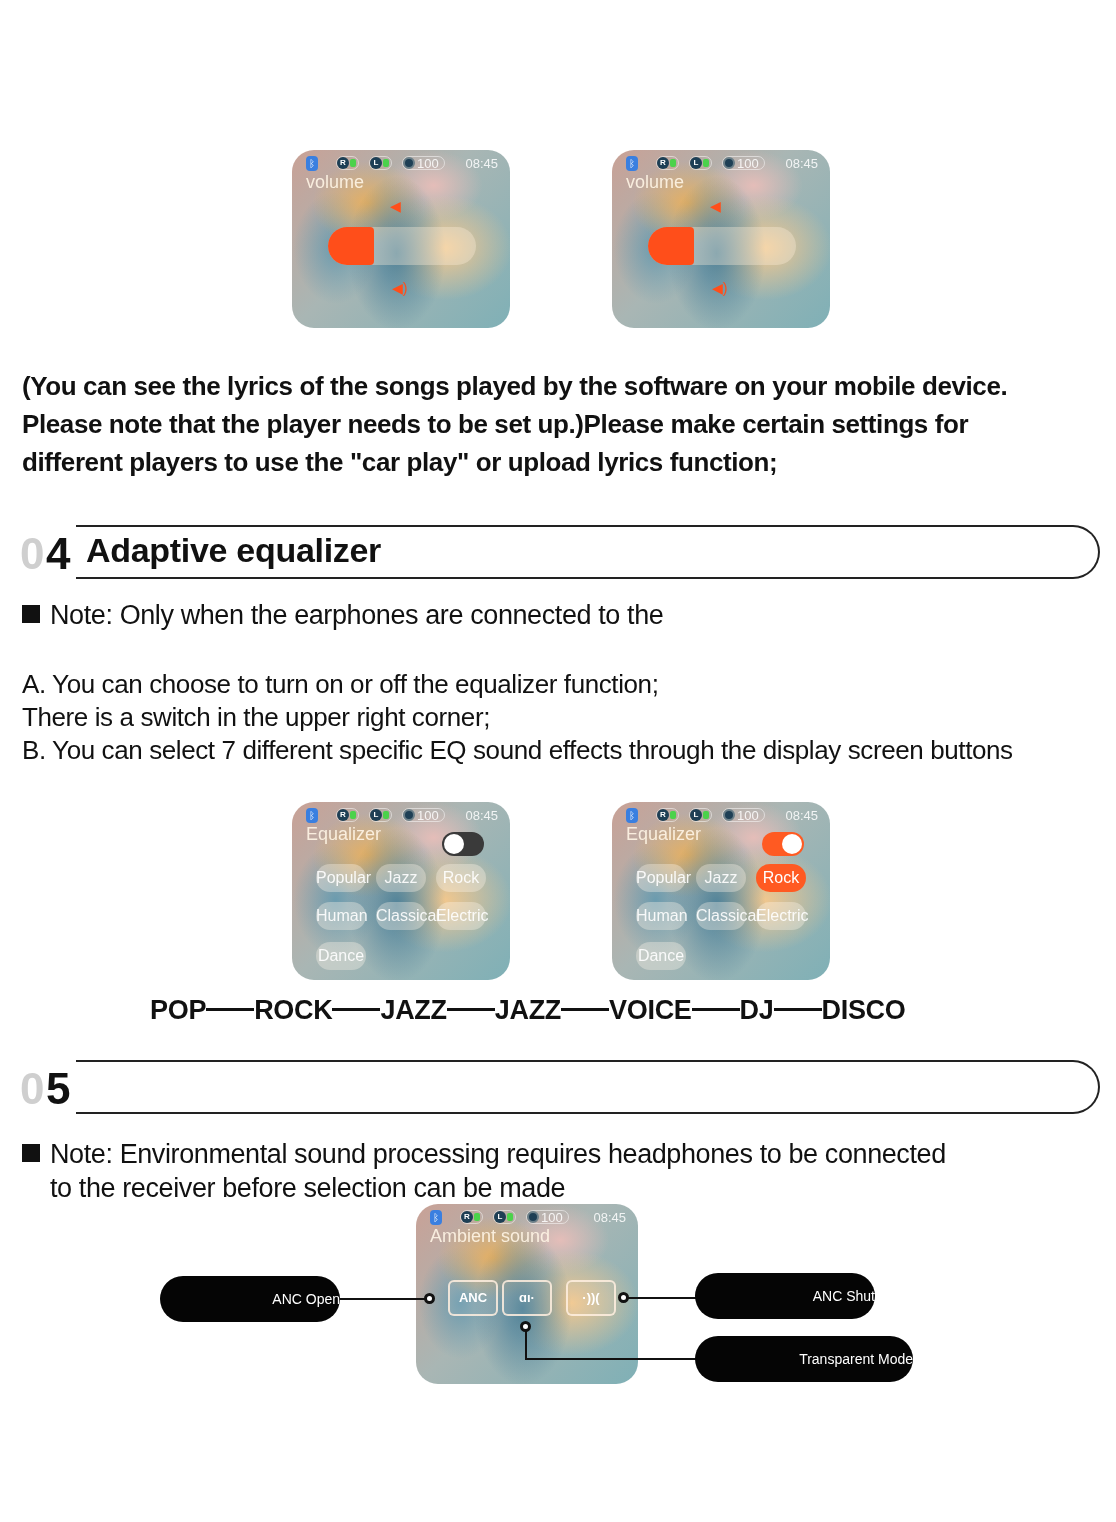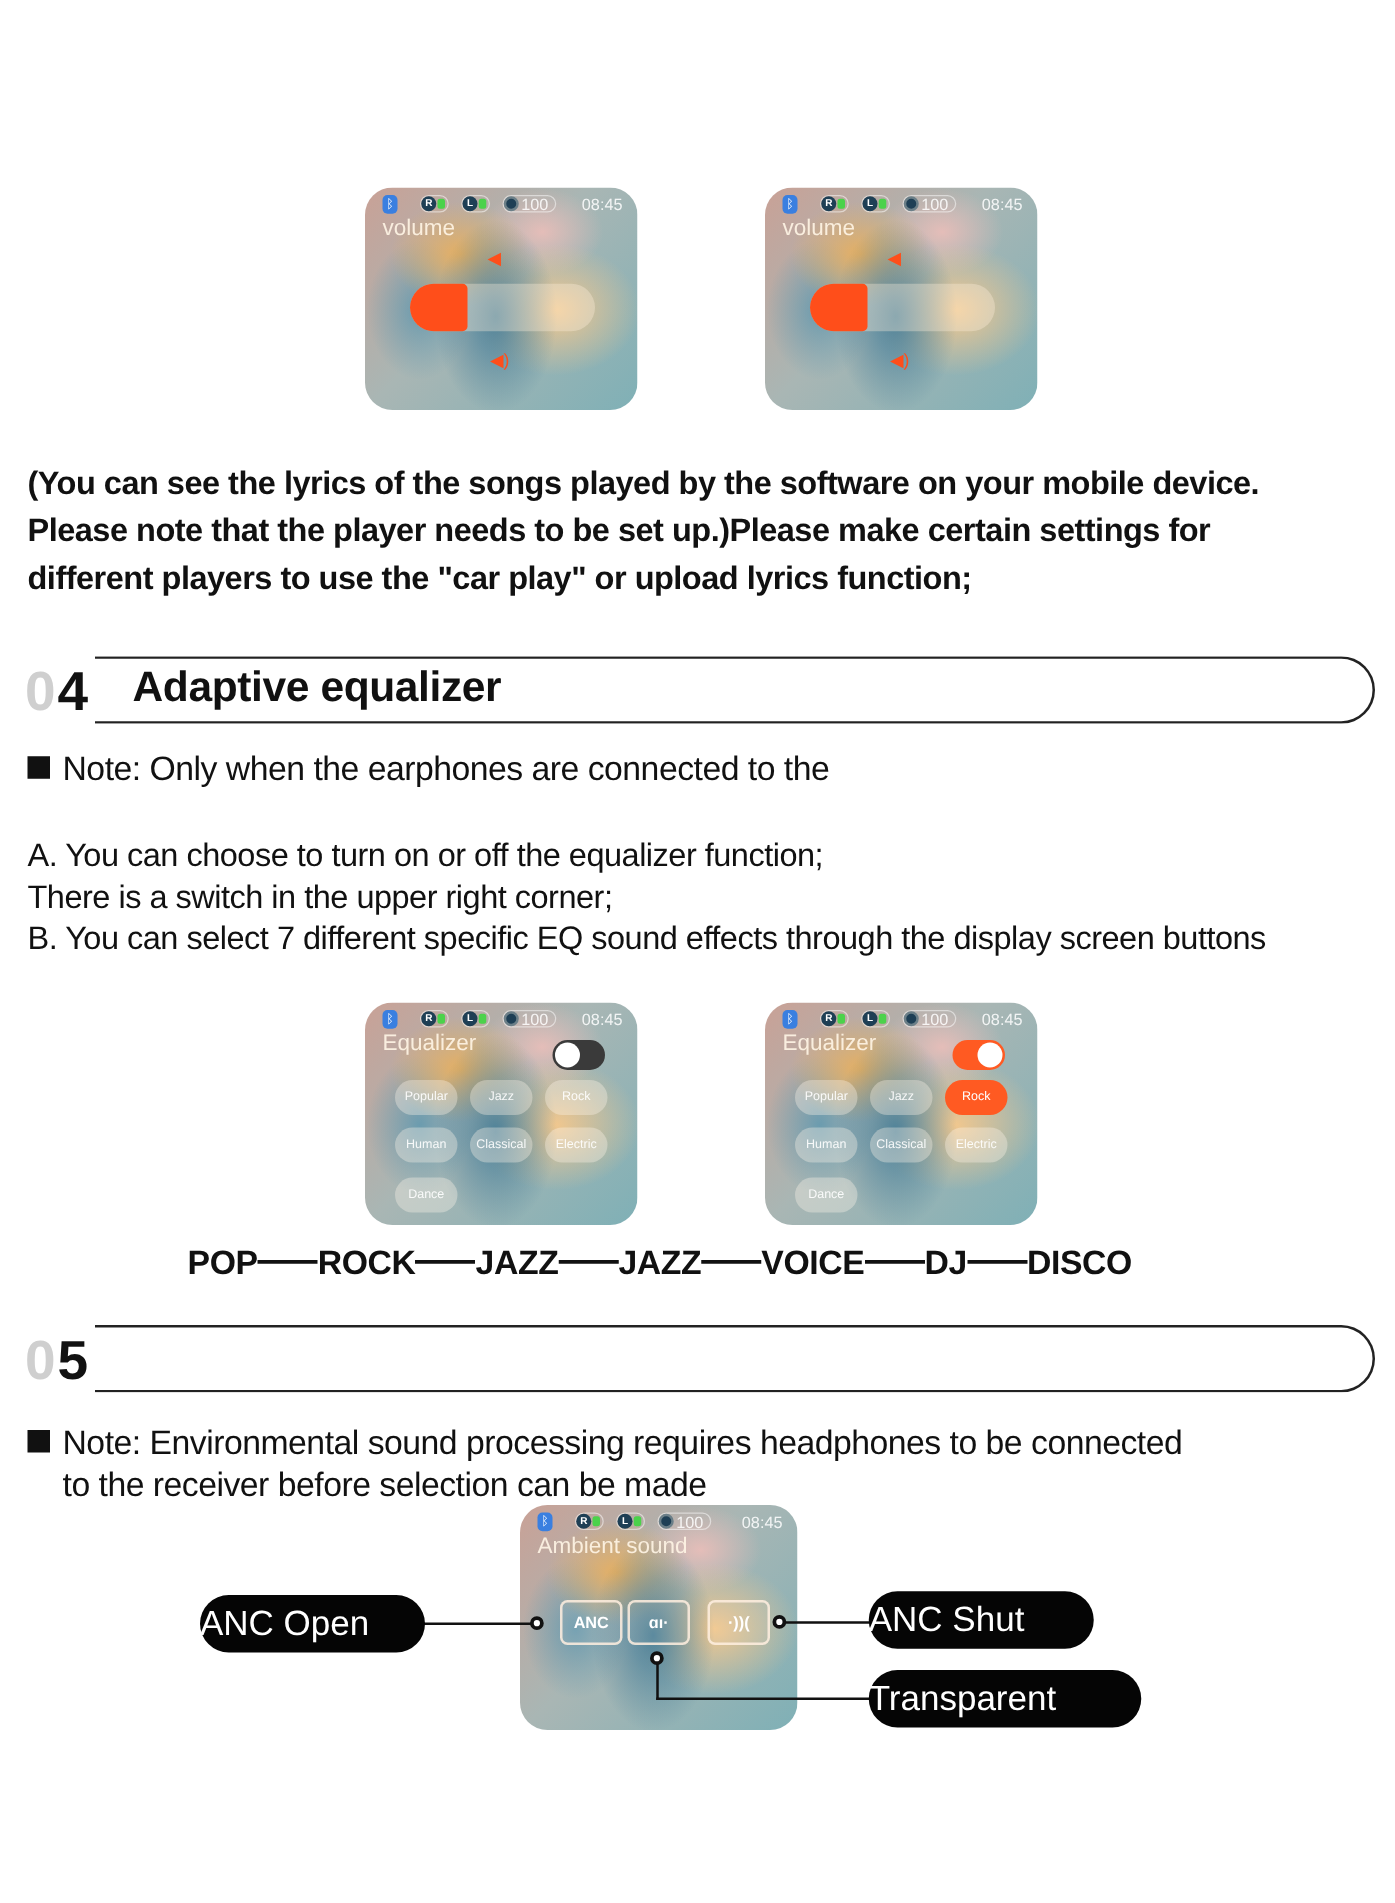--- a/index.html
+++ b/index.html
@@ -28,43 +28,43 @@
   .screen-title { position: absolute; top: 22px; left: 14px; font-size: 18px; color: rgba(255,245,230,0.9); }
 
   
   .vol-track { position: absolute; left: 36px; top: 77px; width: 148px; height: 38px; border-radius: 19px; background: rgba(255,240,220,0.35); }
   .vol-fill { position: absolute; left: 0; top: 0; width: 46px; height: 38px; border-radius: 19px 4px 4px 19px; background: #ff4e1a; }
   .spk { position: absolute; width: 16px; height: 14px; color: #ff4e1a; font-size: 14px; line-height: 14px; }
 
   
   .toggle { position: absolute; top: 30px; right: 26px; width: 42px; height: 24px; border-radius: 12px; }
   .toggle-knob { position: absolute; top: 2px; width: 20px; height: 20px; border-radius: 50%; background: #fff; }
-  .eq-btn { position: absolute; width: 50px; height: 28px; border-radius: 14px; background: rgba(255,245,235,0.35); color: rgba(255,255,255,0.9); font-size: 10px; line-height: 28px; text-align: center; }
+  .eq-btn { position: absolute; width: 50px; height: 28px; border-radius: 14px; background: rgba(255,245,235,0.35); color: rgba(255,255,255,0.9); font-size: 16px; line-height: 28px; text-align: center; }
   .eq-btn.active { background: #ff5a22; color: #fff; }
 
   
   .amb-btn { position: absolute; top: 76px; width: 50px; height: 36px; border: 2px solid rgba(255,240,225,0.85); border-radius: 6px; color: #fff; font-size: 13px; font-weight: bold; line-height: 32px; text-align: center; background: rgba(255,240,225,0.08); }
   .dot { position: absolute; width: 11px; height: 11px; border-radius: 50%; background: #fff; border: 3px solid #111; }
 
   
   .para { position: absolute; left: 22px; width: 1080px; font-size: 26px; font-weight: bold; line-height: 38px; letter-spacing: -0.4px; }
   .sec-head { position: absolute; left: 20px; width: 1080px; height: 54px; }
   .sec-frame { position: absolute; left: 56px; top: 0; right: 0; height: 54px; border: 2.5px solid #222; border-left: none; border-radius: 0 27px 27px 0; }
   .sec-num0 { position: absolute; left: 0; top: 4px; font-size: 44px; font-weight: bold; color: #cfcfcf; }
   .sec-num { position: absolute; left: 26px; top: 4px; font-size: 44px; font-weight: bold; color: #111; }
-  .sec-title { position: absolute; left: 66px; top: 6px; font-size: 34px; font-weight: bold; color: #111; letter-spacing: -0.3px; margin-left: 20px; }
+  .sec-title { position: absolute; left: 66px; top: 6px; font-size: 34px; font-weight: bold; color: #111; letter-spacing: -0.3px; }
   .note { position: absolute; left: 22px; font-size: 27px; line-height: 34px; letter-spacing: -0.4px; }
   .note .sq { display: inline-block; width: 18px; height: 18px; background: #111; margin-right: 10px; vertical-align: 1px; }
   .note .indent { padding-left: 28px; display: block; }
   .line { position: absolute; left: 22px; font-size: 26px; line-height: 33px; letter-spacing: -0.4px; }
   .modes { position: absolute; left: 150px; top: 995px; font-size: 27px; font-weight: bold; letter-spacing: -0.3px; white-space: nowrap; }
   .modes .sep { display: inline-block; width: 48px; height: 3px; background: #111; vertical-align: 8px; }
 
   
-  .pill { position: absolute; height: 46px; border-radius: 23px; background: #050505; color: #fff; font-size: 28px; line-height: 46px; text-align: left; }
+  .pill { position: absolute; height: 46px; border-radius: 23px; background: #050505; color: #fff; font-size: 14px; line-height: 46px; text-align: right; }
   .wire { position: absolute; background: #111; }
 </style>
 </head>
 <body>
 
 <div class="screen" style="left:292px; top:150px;">
   <div class="status-bar">
     <span class="bt-icon">ᛒ</span>
     <span class="bud">
         <span class="bud-letter">R</span>

